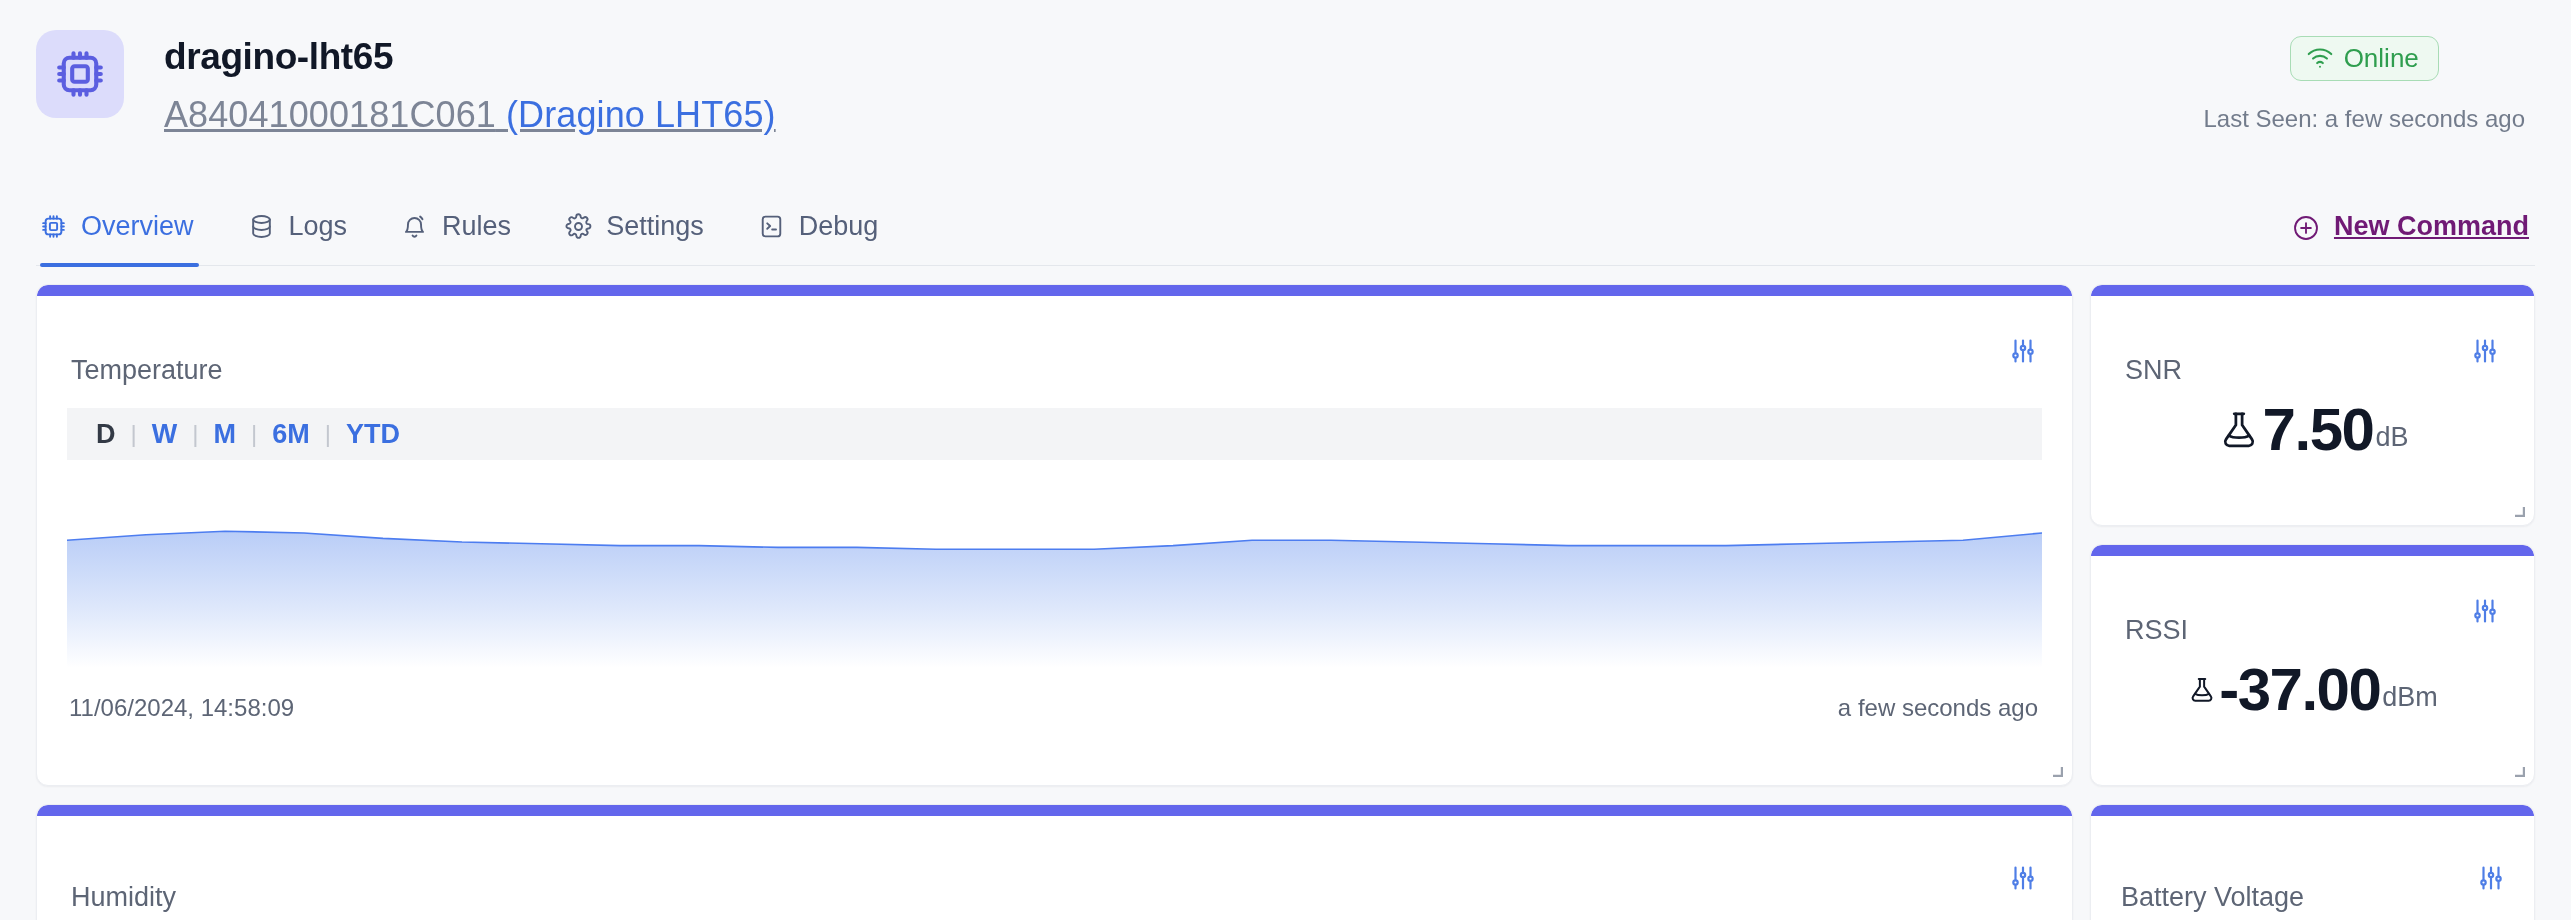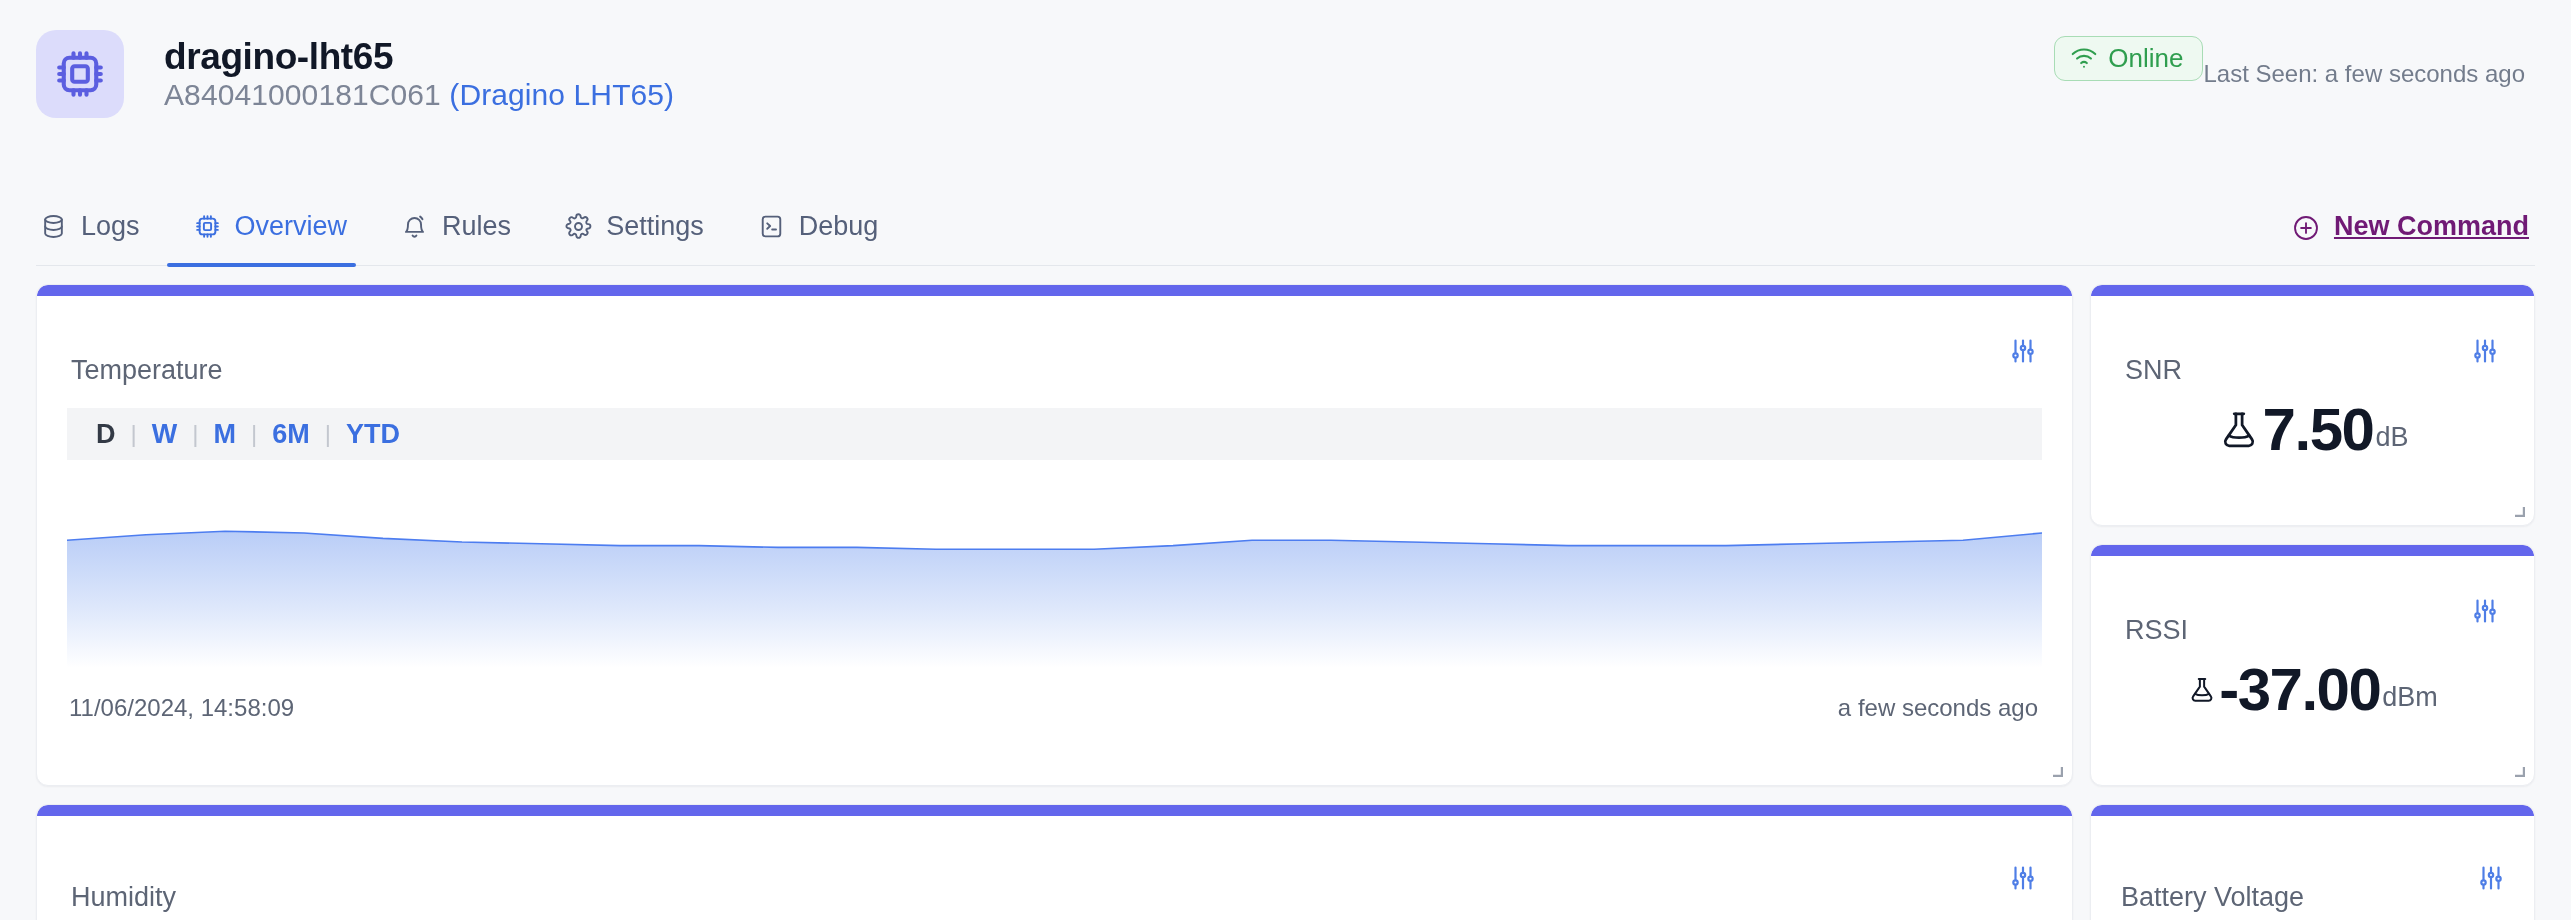--- a/index.html
+++ b/index.html
@@ -30,29 +30,30 @@
   .dev-icon-tile svg { display:block; }
   .dev-texts { padding-top: 6px; }
   .dev-name {
     font-size: 37px;
     font-weight: 700;
     color: #111827;
     letter-spacing: -0.4px;
     line-height: 1.14;
   }
   .dev-sub {
-    margin-top: 0;
-    font-size: 30px;
+    margin-top: 16px;
+    font-size: 36px;
     color: #7d8596;
     letter-spacing: 0.1px;
+    text-decoration: underline;
   }
   .dev-model { color: #3b6fe0; }
 
   .header-right {
-    display: flex; flex-direction: row; align-items: flex-start;
+    display: flex; flex-direction: column; align-items: center;
     padding-top: 6px;
   }
   .status-badge {
     display: inline-flex; align-items: center; gap: 11px;
     border: 1px solid #a8dcb5;
     background: #eef9f1;
     border-radius: 11px;
     padding: 8px 19px 9px 16px;
     color: #2f9e4f;
     font-size: 26px;
@@ -258,41 +259,41 @@
       </span>
       <span>Online</span>
     </div>
     <div class="last-seen">Last Seen: a few seconds ago</div>
   </div>
 </div>
 
 <div class="tabbar">
   <div class="tabs">
 
-    <div class="tab">
-      <span>
-        <svg width="27" height="27" viewBox="0 0 24 24" fill="none" stroke="currentColor" stroke-width="1.7" stroke-linecap="round" stroke-linejoin="round">
-          <ellipse cx="12" cy="5.8" rx="7.4" ry="3.1"></ellipse>
-          <path d="M4.6 5.8v12.4c0 1.7 3.3 3.1 7.4 3.1s7.4-1.4 7.4-3.1V5.8"></path>
-          <path d="M4.6 12c0 1.7 3.3 3.1 7.4 3.1s7.4-1.4 7.4-3.1"></path>
-        </svg>
-      </span>
-      <span>Logs</span>
-    </div>
-
     <div class="tab active">
       <span>
         <svg width="27" height="27" viewBox="0 0 24 24" fill="none" stroke="currentColor" stroke-width="1.7" stroke-linecap="round" stroke-linejoin="round">
           <rect x="5" y="5" width="14" height="14" rx="2.4"></rect>
           <rect x="8.8" y="8.8" width="6.4" height="6.4" rx="1"></rect>
           <path d="M9 2.8v2.2M12 2.8v2.2M15 2.8v2.2M9 19v2.2M12 19v2.2M15 19v2.2
                    M2.8 9h2.2M2.8 12h2.2M2.8 15h2.2M19 9h2.2M19 12h2.2M19 15h2.2"></path>
         </svg>
       </span>
       <span>Overview</span>
+    </div>
+
+    <div class="tab">
+      <span>
+        <svg width="27" height="27" viewBox="0 0 24 24" fill="none" stroke="currentColor" stroke-width="1.7" stroke-linecap="round" stroke-linejoin="round">
+          <ellipse cx="12" cy="5.8" rx="7.4" ry="3.1"></ellipse>
+          <path d="M4.6 5.8v12.4c0 1.7 3.3 3.1 7.4 3.1s7.4-1.4 7.4-3.1V5.8"></path>
+          <path d="M4.6 12c0 1.7 3.3 3.1 7.4 3.1s7.4-1.4 7.4-3.1"></path>
+        </svg>
+      </span>
+      <span>Logs</span>
     </div>
 
     <div class="tab">
       <span>
         <svg width="27" height="27" viewBox="0 0 24 24" fill="none" stroke="currentColor" stroke-width="1.7" stroke-linecap="round" stroke-linejoin="round">
           <path d="M6.2 10.2a5.8 5.8 0 0 1 11.6 0c0 5.1 1.8 6.6 1.8 6.6H4.4s1.8-1.5 1.8-6.6z"></path>
           <path d="M10.3 20.1a2 2 0 0 0 3.4 0"></path>
           <path d="M17 3.2a7 7 0 0 1 2.1 2.3"></path>
         </svg>
       </span>

